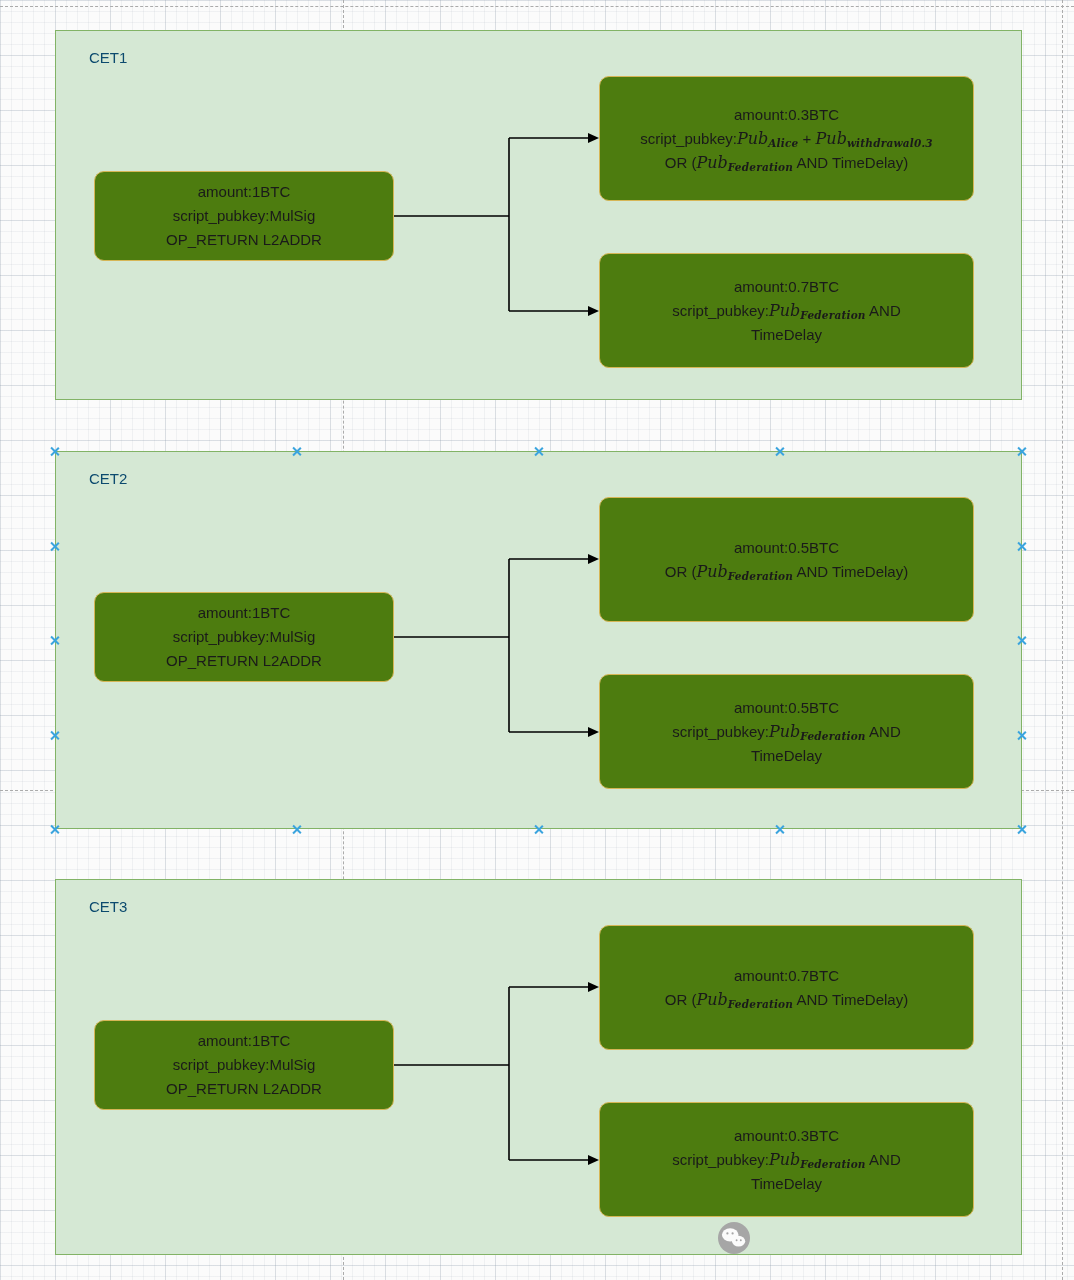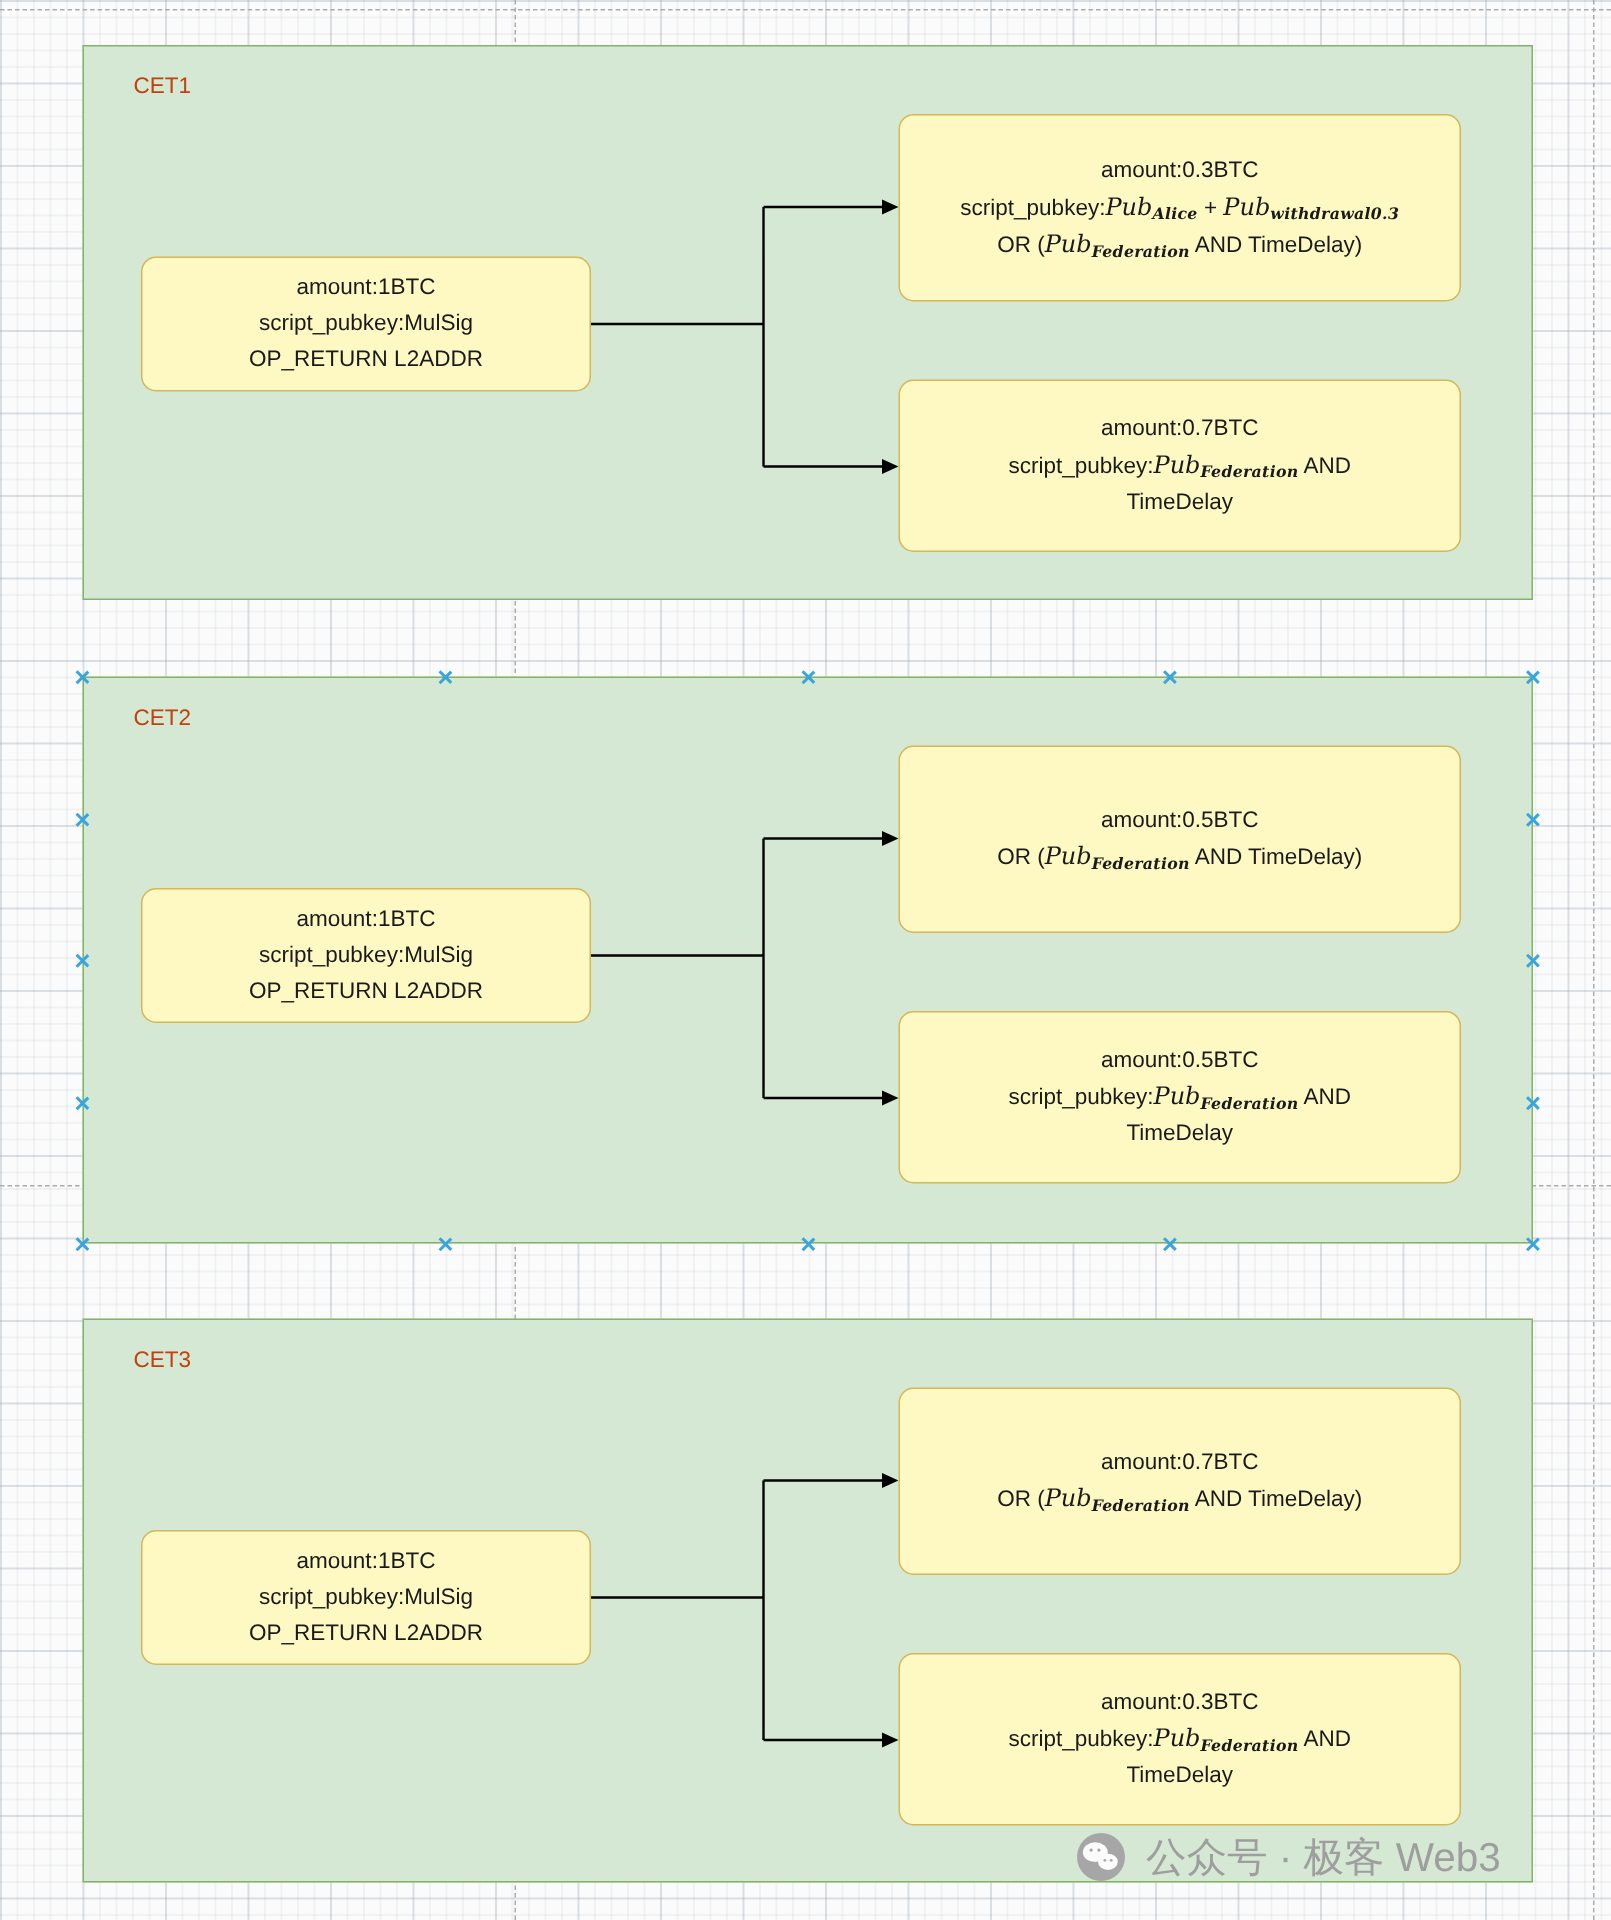--- a/index.html
+++ b/index.html
@@ -26,29 +26,29 @@
     left: 55px;
     width: 967px;
     background: #d5e8d4;
     border: 1px solid #82b366;
     z-index: 1;
   }
   .panel-title {
     position: absolute;
     left: 33px; top: 18px;
     font-size: 15px;
-    color: #c2410c;
+    color: #0c4a6e;
   }
   .connector { position: absolute; left: 0; top: 0; pointer-events: none; }
   .connector path { fill: none; stroke: #000; stroke-width: 1.6; }
   .connector polygon { fill: #000; stroke: none; }
 
   .node {
     position: absolute;
-    background: #fef9c3;
+    background: #4d7c0f;
     border: 1px solid #d6b656;
     border-radius: 10px;
     display: flex;
     flex-direction: column;
     justify-content: center;
     align-items: center;
     text-align: center;
     font-size: 15px;
     line-height: 24px;
     padding: 4px 8px;
@@ -200,14 +200,13 @@
 <div class="watermark">
   <svg width="36" height="36" viewBox="0 0 36 36">
     <circle cx="18" cy="18" r="16" fill="#a6a6a6"></circle>
     <ellipse cx="14.2" cy="14.8" rx="8.3" ry="6.6" fill="#fbfbfb"></ellipse>
     <ellipse cx="22.6" cy="21.2" rx="6.6" ry="5.4" fill="#fbfbfb"></ellipse>
     <circle cx="11.4" cy="13.4" r="1.1" fill="#a6a6a6"></circle>
     <circle cx="16.6" cy="13.4" r="1.1" fill="#a6a6a6"></circle>
     <circle cx="20.6" cy="20.2" r="0.95" fill="#a6a6a6"></circle>
     <circle cx="24.8" cy="20.2" r="0.95" fill="#a6a6a6"></circle>
   </svg>
-  <span>公众号 · 极客 Web3</span>
 </div>
 
 </body></html>

